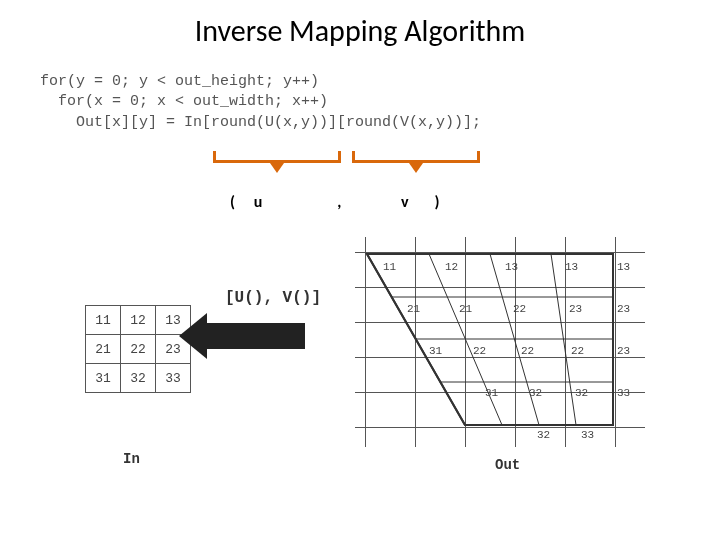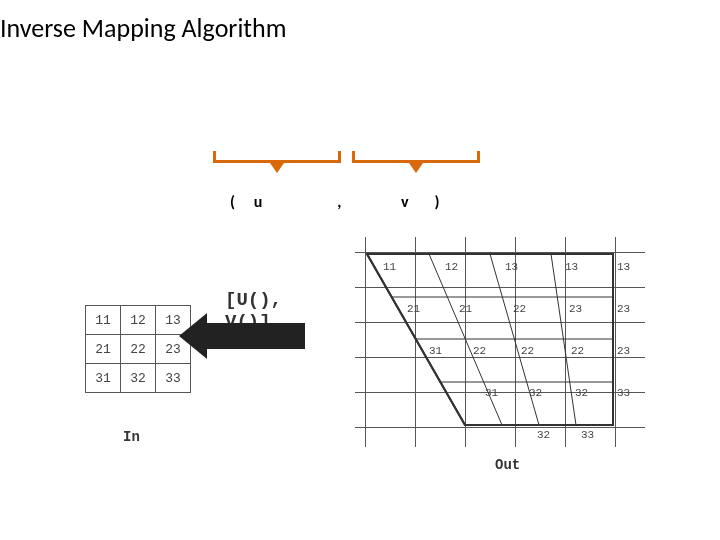--- a/index.html
+++ b/index.html
@@ -14,21 +14,22 @@
   }
   .slide {
     position: relative;
     width: 720px;
     height: 540px;
   }
   .title {
     position: absolute;
     left: 0; right: 0;
     top: 12px;
-    font-size: 26px;
+    text-align: center;
+    font-size: 30px;
     font-weight: 400;
   }
   .codeblock {
     position: absolute;
     left: 40px;
     top: 72px;
     font-family: "Courier New", monospace;
     font-size: 15px;
     color: #555;
     white-space: pre;
@@ -87,34 +88,34 @@
     width: 32px; height: 26px;
     text-align: center;
   }
   .in-label, .out-label {
     position: absolute;
     font-family: "Courier New", monospace;
     font-size: 14px;
     font-weight: bold;
     color: #333;
   }
-  .in-label { left: 38px; top: 194px; }
+  .in-label { left: 38px; top: 216px; }
   .out-label { left: 410px; top: 222px; }
   .arrow-wrap {
     position: absolute;
     left: 120px;
     top: 88px;
     width: 130px;
   }
   .arrow-label {
     position: absolute;
     top: -34px;
     left: 20px;
     font-family: "Courier New", monospace;
-    font-size: 19px;
+    font-size: 16px;
     font-weight: bold;
     color: #333;
   }
   .arrow {
     position: relative;
     width: 100px;
     height: 26px;
     background: #222;
   }
   .arrow::before {
@@ -156,20 +157,23 @@
     text-align: center;
     font-size: 17px;
   }
 </style>
 </head>
 <body>
 
 <div class="slide">
   <div class="title">Inverse Mapping Algorithm</div>
 
+  <div class="codeblock"><span>for(y = 0; y &lt; out_height; y++)</span>
+<span>  for(x = 0; x &lt; out_width; x++)</span>
+<span>    Out[x][y] = In[round(U(x,y))][round(V(x,y))];</span></div>
 
   <div class="brace" style="left:213px; top:160px; width:128px;">
       <span class="tip"></span>
     </div>
   <div class="brace" style="left:352px; top:160px; width:128px;">
       <span class="tip"></span>
     </div>
 
   <div class="uv-row" style="left:230px;font-weight:bold;">
     <span style="width:20px;">(</span>

